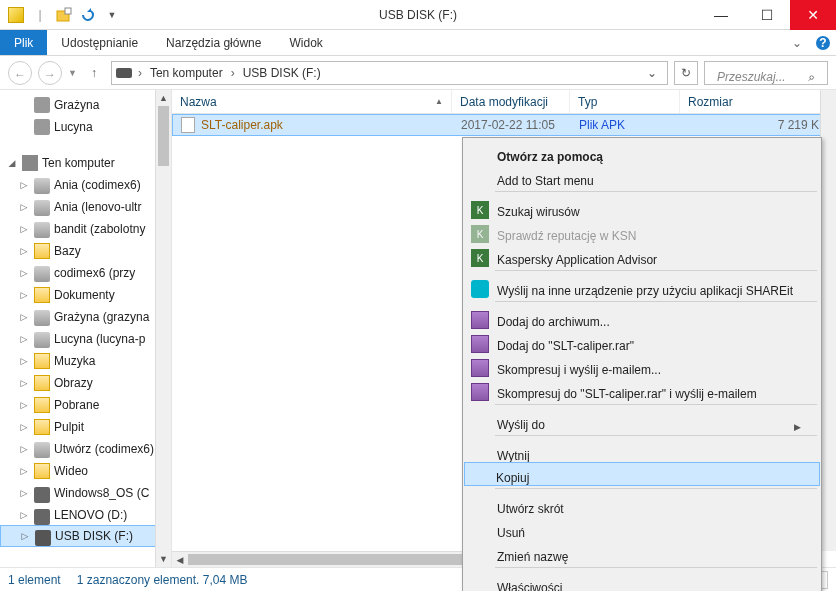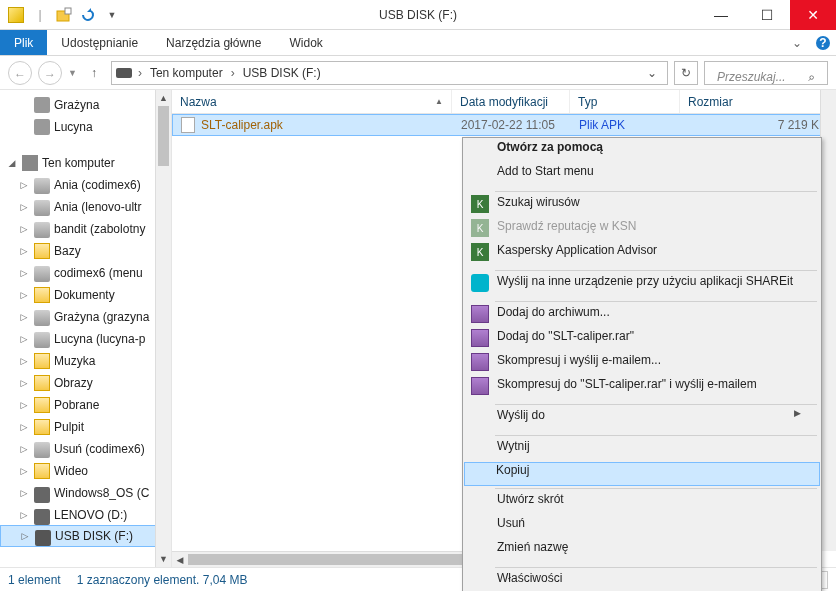--- a/index.html
+++ b/index.html
@@ -83,21 +83,21 @@
 .filepane .hscroll .thumb { position: absolute; top: 2px; bottom: 2px; left: 0; width: 60%; background: #c2c2c2; }
 
 
 .status { height: 24px; border-top: 1px solid #e5e5e5; display: flex; align-items: center; padding: 0 8px; gap: 16px; color: #1a5a8a; }
 .status .right { margin-left: auto; display: flex; gap: 2px; }
 .status .viewbtn { width: 24px; height: 18px; border: 1px solid #ccc; display: flex; align-items: center; justify-content: center; font-size: 10px; color: #555; }
 .status .viewbtn.active { background: #cde8ff; border-color: #7abdff; }
 
 
 .ctxmenu { position: absolute; left: 462px; top: 137px; width: 360px; background: #f0f0f0; border: 1px solid #a0a0a0; box-shadow: 2px 2px 4px rgba(0,0,0,0.25); padding: 2px; }
-.ctxmenu .mi { height: 24px; display: flex; align-items: flex-start; padding-left: 32px; padding-right: 18px; color: #222; position: relative; }
+.ctxmenu .mi { height: 24px; display: flex; align-items: flex-end; padding-left: 32px; padding-right: 18px; color: #222; position: relative; }
 .ctxmenu .mi.bold { font-weight: bold; }
 .ctxmenu .mi.disabled { color: #9a9a9a; }
 .ctxmenu .mi.hl { background: #cde8ff; border: 1px solid #7abdff; margin: -1px; padding-left: 31px; }
 .ctxmenu .sepline { height: 1px; background: #d0d0d0; margin: 3px 2px 3px 30px; }
 .ctxmenu .mi .micn { position: absolute; left: 6px; width: 18px; height: 18px; display: flex; align-items: center; justify-content: center; }
 .ctxmenu .mi .sub { margin-left: auto; color: #555; font-size: 9px; }
 .micn.kasp { background: #3a7a3a; color: #fff; font-size: 10px; }
 .micn.share { background: #00b4cc; border-radius: 3px; }
 .micn.rar { background: linear-gradient(#b080d0,#8a5aa8); border: 1px solid #6a3a88; }
 
@@ -204,21 +204,21 @@
         <span>bandit (zabolotny</span>
       </div>
     <div class="node indent1">
         <span class="tw">▷</span>
         <span class="icn folder"></span>
         <span>Bazy</span>
       </div>
     <div class="node indent1">
         <span class="tw">▷</span>
         <span class="icn netdrive"></span>
-        <span>codimex6 (menu</span>
+        <span>codimex6 (przy</span>
       </div>
     <div class="node indent1">
         <span class="tw">▷</span>
         <span class="icn folder"></span>
         <span>Dokumenty</span>
       </div>
     <div class="node indent1">
         <span class="tw">▷</span>
         <span class="icn netdrive"></span>
         <span>Grażyna (grazyna</span>
@@ -244,21 +244,21 @@
         <span>Pobrane</span>
       </div>
     <div class="node indent1">
         <span class="tw">▷</span>
         <span class="icn folder"></span>
         <span>Pulpit</span>
       </div>
     <div class="node indent1">
         <span class="tw">▷</span>
         <span class="icn netdrive"></span>
-        <span>Usuń (codimex6)</span>
+        <span>Utwórz (codimex6)</span>
       </div>
     <div class="node indent1">
         <span class="tw">▷</span>
         <span class="icn folder"></span>
         <span>Wideo</span>
       </div>
     <div class="node indent1">
         <span class="tw">▷</span>
         <span class="icn drive"></span>
         <span>Windows8_OS (C</span>

